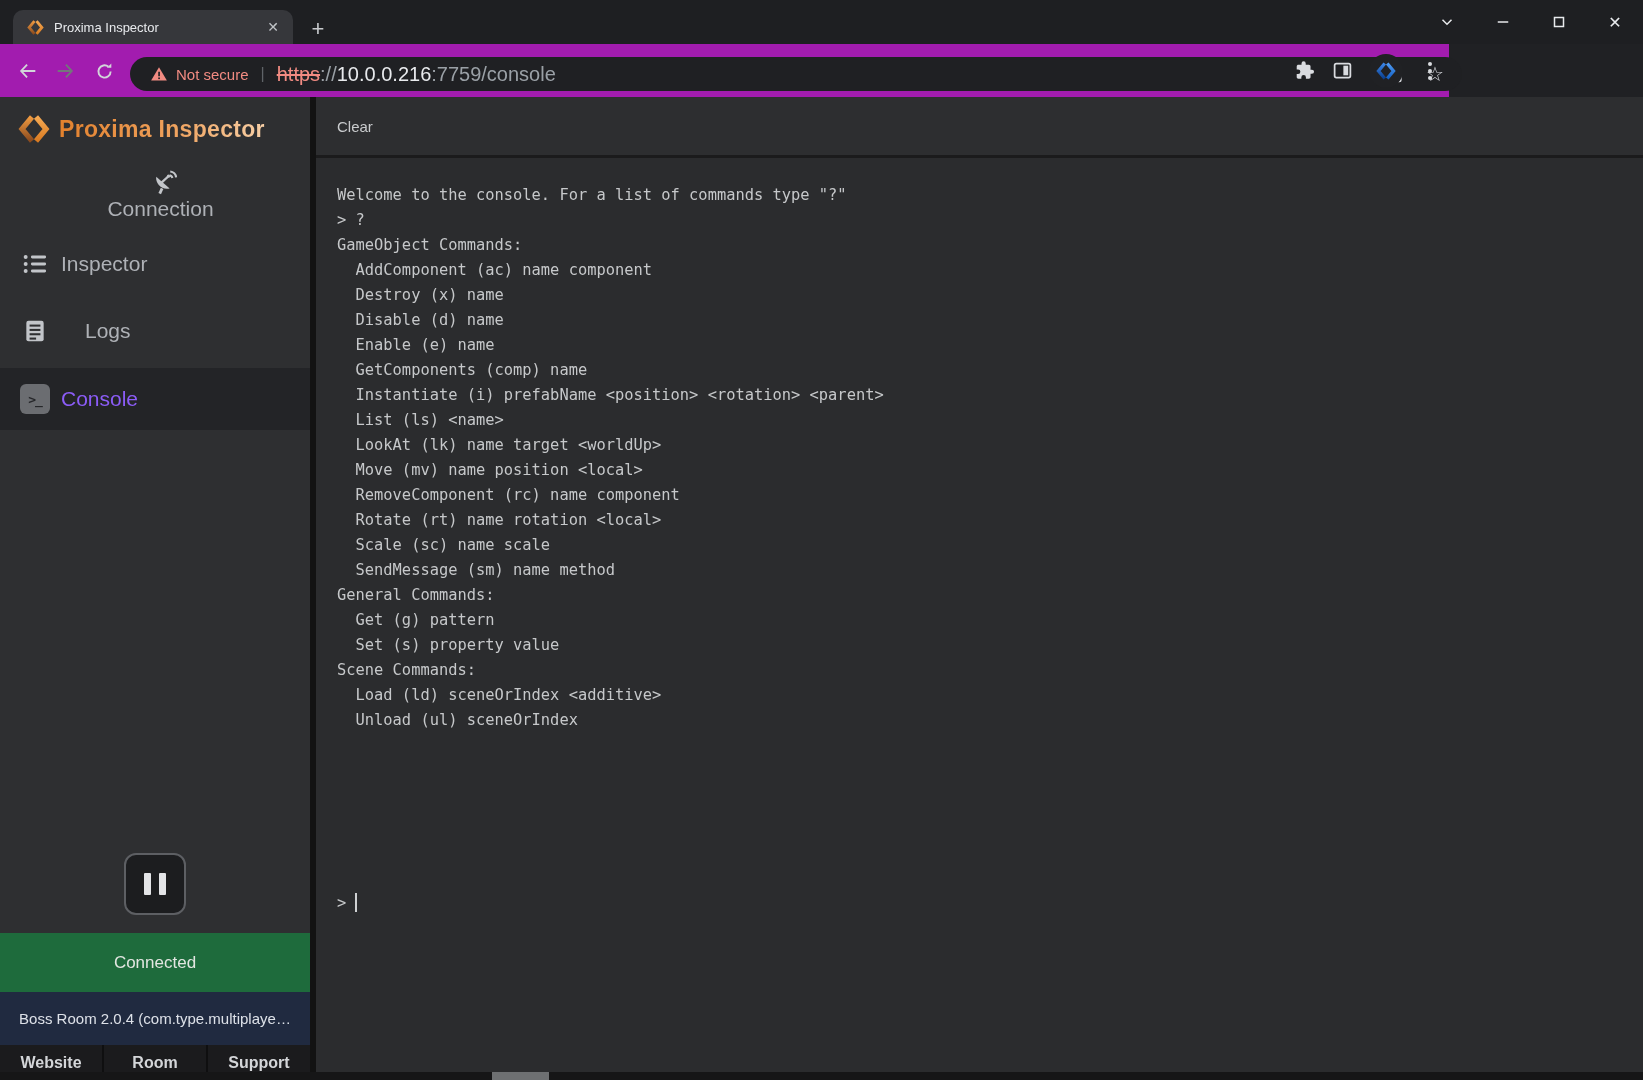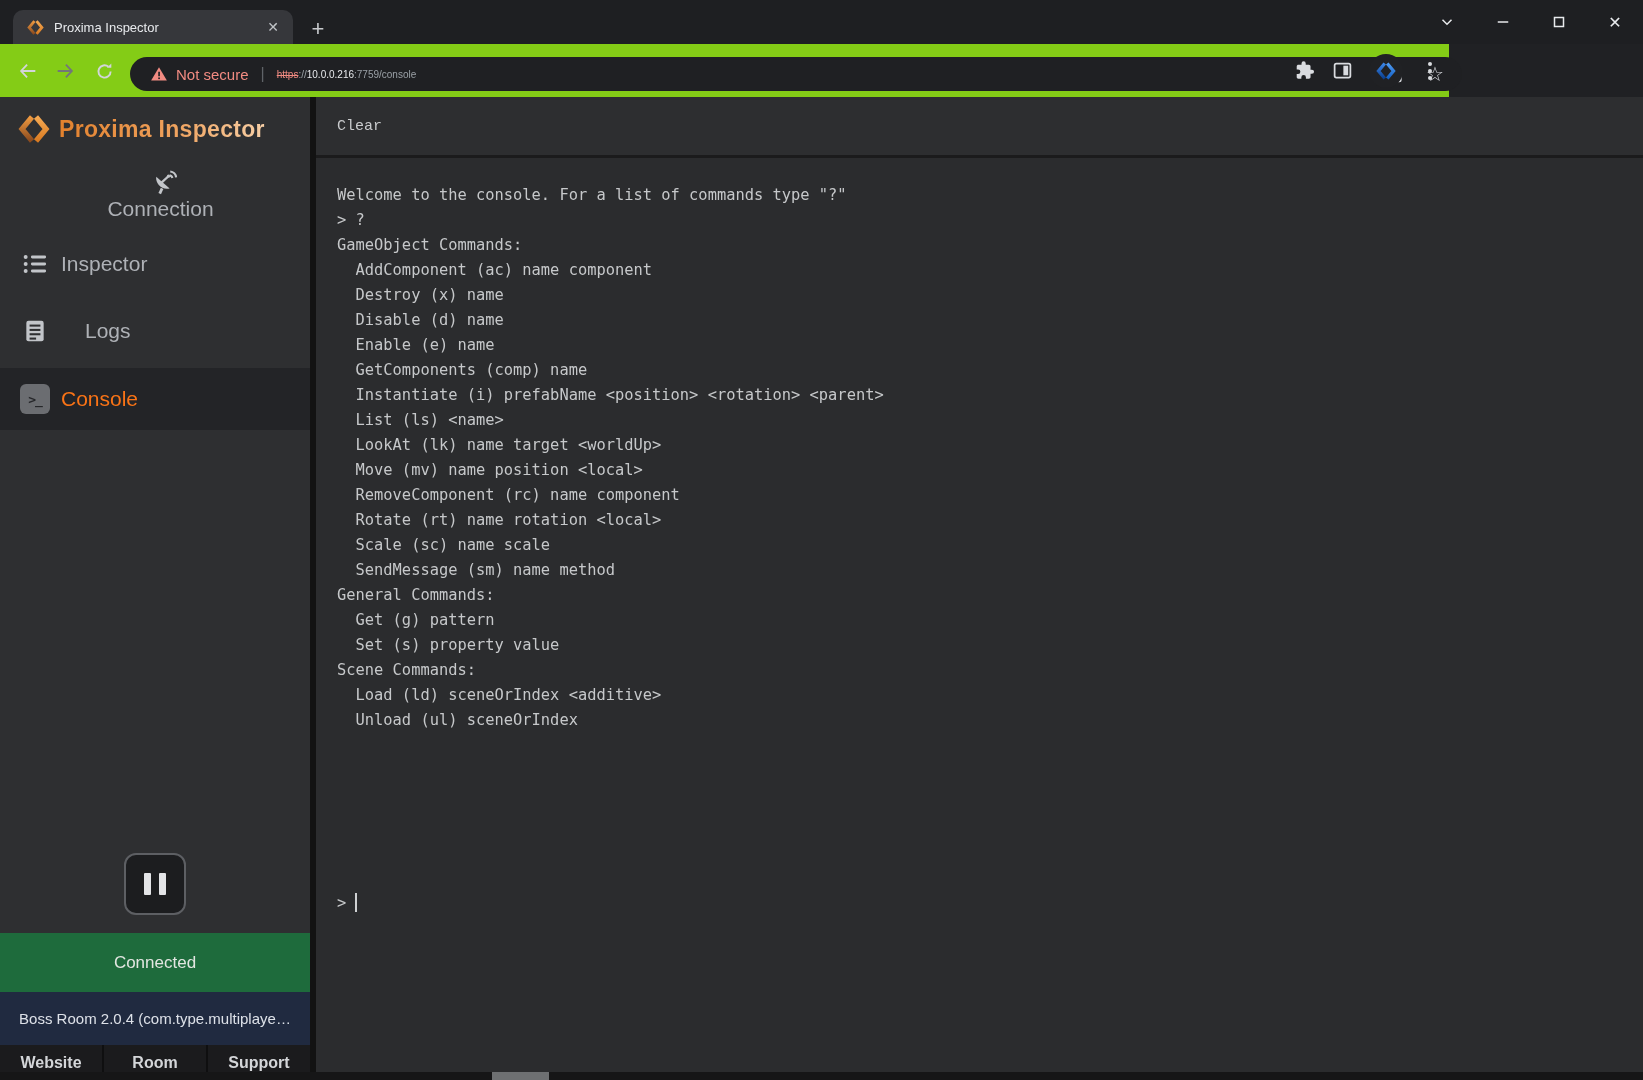--- a/index.html
+++ b/index.html
@@ -11,28 +11,28 @@
   .tab{position:absolute;left:13px;top:10px;width:280px;height:34px;background:#36373b;
        border-radius:10px 10px 0 0;display:flex;align-items:center;padding:0 10px;box-sizing:border-box;}
   .tab-favicon{width:17px;height:17px;margin-left:4px;flex:0 0 auto;}
   .tab-title{color:#e8eaed;font-size:13px;margin-left:10px;flex:1;white-space:nowrap;overflow:hidden;}
   .tab-close{color:#c0c3c7;font-size:14px;width:20px;height:20px;line-height:20px;text-align:center;border-radius:50%;flex:0 0 auto;}
   .newtab{position:absolute;left:305px;top:17px;color:#c8cacd;font-size:22px;font-weight:300;width:26px;height:26px;line-height:24px;text-align:center;}
   .win-controls{position:absolute;right:0;top:0;height:44px;display:flex;align-items:center;}
   .win-btn{width:56px;height:44px;display:flex;align-items:center;justify-content:center;color:#e8eaed;}
 
   
-  .toolbar{position:absolute;left:0;top:44px;width:1449px;height:53px;background:#84cc16;}
+  .toolbar{position:absolute;left:0;top:44px;width:1449px;height:53px;background:#a21caf;}
   .nav-btn{position:absolute;top:9px;width:36px;height:36px;display:flex;align-items:center;justify-content:center;border-radius:50%;}
   .omni{position:absolute;left:130px;top:13px;width:1332px;height:34px;background:#1f2023;border-radius:17px;
         display:flex;align-items:center;padding:0 12px;box-sizing:border-box;}
   .omni-warn{width:18px;height:18px;margin:0 8px 0 8px;flex:0 0 auto;}
   .omni-notsecure{color:#f28b82;font-size:15px;margin-right:12px;white-space:nowrap;}
   .omni-div{color:#5f6368;font-size:16px;margin-right:12px;}
-  .omni-url{font-size:10px;white-space:nowrap;flex:1;}
+  .omni-url{font-size:20px;white-space:nowrap;flex:1;}
   .u-strike{color:#f28b82;text-decoration:line-through;}
   .u-dim{color:#9aa0a6;}
   .u-host{color:#e8eaed;}
   .omni-actions{display:flex;align-items:center;gap:18px;margin-right:4px;}
   .tb-icon{width:22px;height:22px;display:flex;align-items:center;justify-content:center;}
   .right-icons{position:absolute;right:8px;top:0;height:53px;display:flex;align-items:center;gap:16px;}
   .ext-circle{width:34px;height:34px;border-radius:50%;background:#202124;display:flex;align-items:center;justify-content:center;}
   .star-glyph{color:#dadce0;font-size:20px;line-height:20px;}
   .dots{display:flex;flex-direction:column;gap:3px;}
   .dots i{width:4px;height:4px;border-radius:50%;background:#dadce0;}
@@ -47,21 +47,21 @@
   .logo-mark{width:32px;height:32px;}
   .logo-text{margin-left:9px;font-size:23px;font-weight:600;letter-spacing:.3px;color:#e8963f;white-space:nowrap;}
   @supports (-webkit-background-clip: text){
     .logo-text{background:linear-gradient(90deg,#e2812d 0%,#efa15c 55%,#f7cfa6 100%);
       -webkit-background-clip:text;background-clip:text;color:transparent;}
   }
   .nav-item{position:absolute;left:0;width:310px;height:62px;display:flex;align-items:center;}
   .nav-item.active{background:#232427;}
   .nav-ico{width:30px;height:30px;margin-left:20px;flex:0 0 auto;display:flex;align-items:center;justify-content:center;}
   .nav-label{margin-left:11px;font-size:21px;color:#aeb1b6;}
-  .nav-item.active .nav-label{color:#f97316;}
+  .nav-item.active .nav-label{color:#8b5cf6;}
   .term-chip{width:30px;height:30px;border-radius:6px;background:#6b6d71;color:#26272a;
              font-family:"DejaVu Sans Mono",monospace;font-size:13px;font-weight:bold;
              display:flex;align-items:center;justify-content:center;letter-spacing:-1px;}
   .pause-btn{position:absolute;left:124px;top:756px;width:62px;height:62px;border-radius:12px;
              background:#1c1d1f;border:2px solid #5d5f63;box-sizing:border-box;
              display:flex;align-items:center;justify-content:center;gap:8px;}
   .pause-btn i{width:7px;height:22px;background:#e4e5e7;border-radius:1px;}
   .status-bar{position:absolute;left:0;top:836px;width:310px;height:59px;background:#1e6b3c;
               display:flex;align-items:center;justify-content:center;color:#e2e6e1;font-size:17px;}
   .project-bar{position:absolute;left:0;top:895px;width:310px;height:53px;background:#202a40;
@@ -69,21 +69,21 @@
   .side-footer{position:absolute;left:0;top:948px;width:310px;height:35px;background:#1b1b1d;display:flex;}
   .foot-link{flex:1;display:flex;align-items:center;justify-content:center;color:#d4d6d9;
              font-size:16px;font-weight:600;border-left:2px solid #0f0f10;}
   .foot-link:first-child{border-left:none;}
 
   
   .main{position:absolute;left:316px;top:0;width:1327px;height:983px;background:#2b2c2e;}
   .main-toolbar{position:absolute;left:0;top:0;width:1327px;height:58px;background:#2d2e30;
                 display:flex;align-items:center;}
   .clear-btn{margin-left:21px;background:none;border:none;color:#c9cbcd;font-size:15px;
-             font-family:Liberation Mono, monospace;padding:0;}
+             font-family:Liberation Sans, sans-serif;padding:0;}
   .main-sep{position:absolute;left:0;top:58px;width:1327px;height:3px;background:#1b1b1c;}
   .console-output{position:absolute;left:0;top:61px;margin:0;padding:25px 0 0 21px;
                   font-family:"DejaVu Sans Mono",monospace;font-size:15.4px;line-height:25px;color:#c6c8ca;}
   .prompt-line{position:absolute;left:0;top:793px;padding-left:21px;height:25px;display:flex;align-items:center;
                font-family:"DejaVu Sans Mono",monospace;font-size:15.4px;color:#c6c8ca;}
   .caret{display:inline-block;width:2px;height:19px;background:#cfd1d3;margin-left:9px;}
 
   
   .hscroll-track{position:absolute;left:0;top:1072px;width:1643px;height:8px;background:#161617;}
   .hscroll-thumb{position:absolute;left:492px;top:0;width:57px;height:8px;background:#6e7072;}

